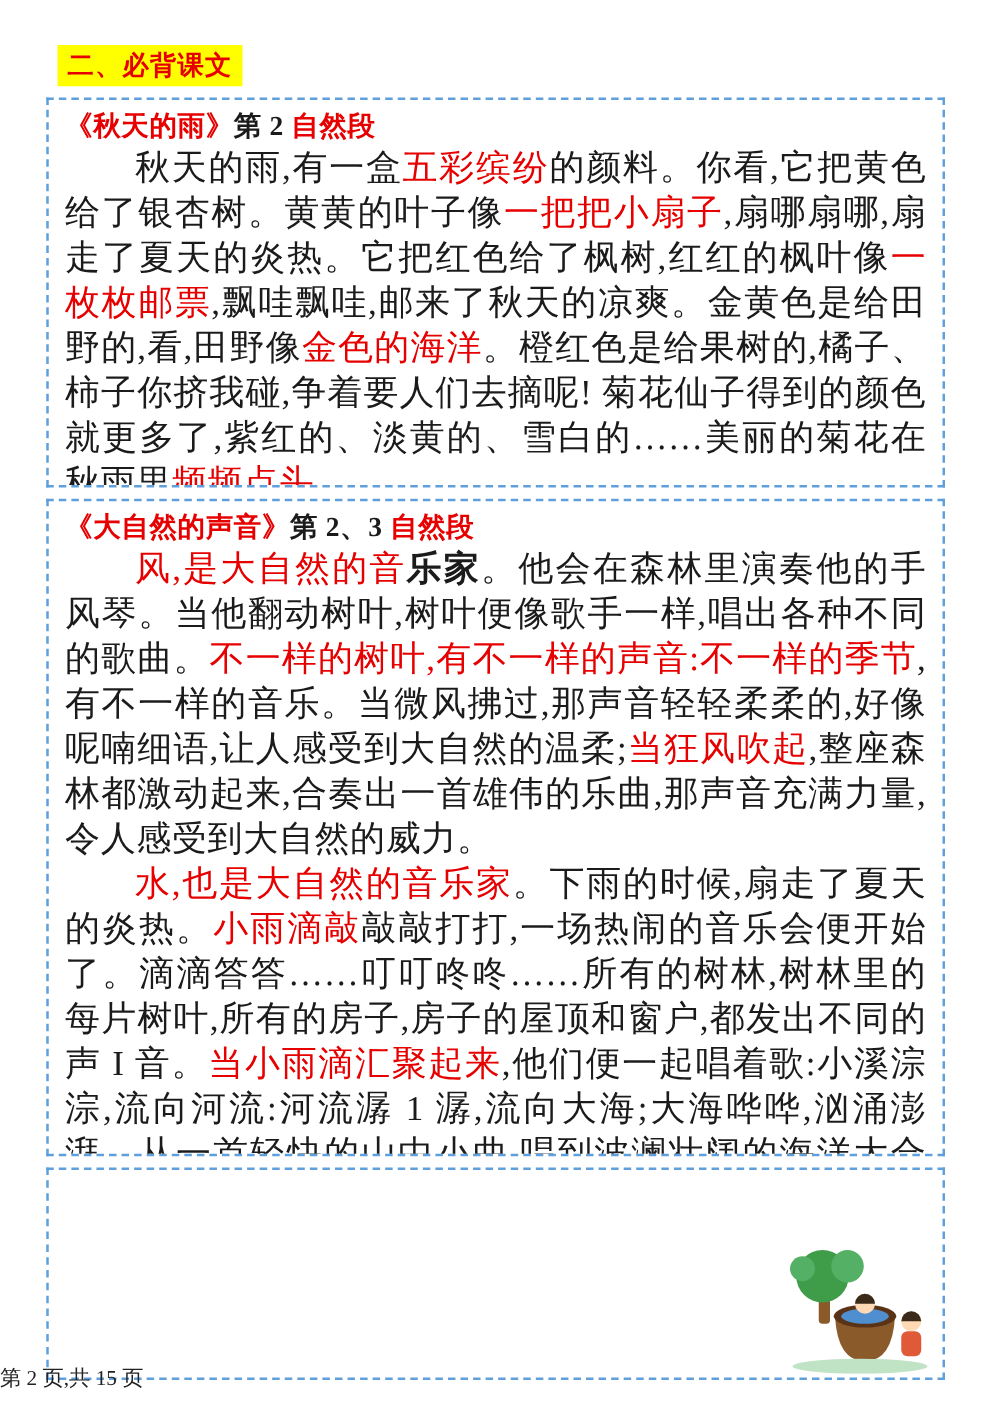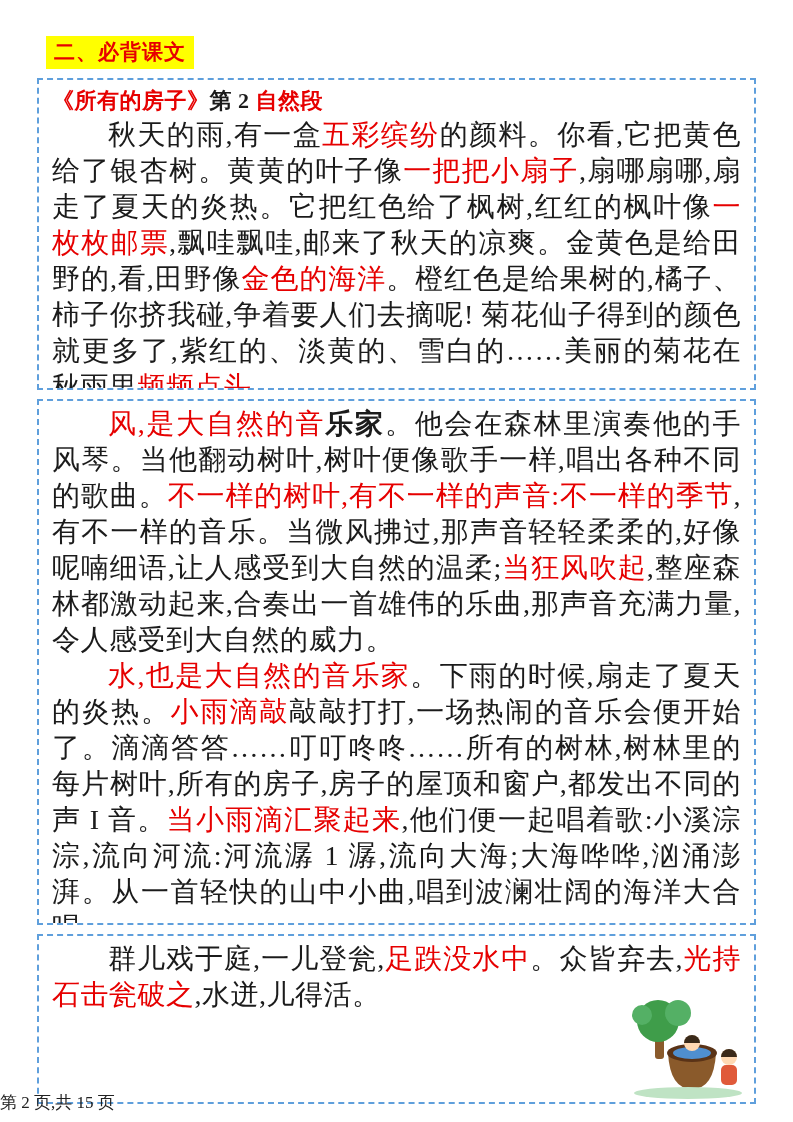--- a/index.html
+++ b/index.html
@@ -77,37 +77,35 @@
 </head>
 <body>
 
 <div class="page">
 
   <div class="badge">二、必背课文</div>
 
   <div class="sections">
 
     <div class="card h1">
-      <div class="sec-title"><span class="run-red">《所有的房子》</span><span class="run-black">第 2 </span><span class="run-red">自然段</span></div>
+      <div class="sec-title"><span class="run-red">《秋天的雨》</span><span class="run-black">第 2 </span><span class="run-red">自然段</span></div>
       <div class="sec-body">
           <p class="para"><span class="run-black">秋天的雨,有一盒</span><span class="run-red">五彩缤纷</span><span class="run-black">的颜料。你看,它把黄色给了银杏树。黄黄的叶子像</span><span class="run-red">一把把小扇子</span><span class="run-black">,扇哪扇哪,扇走了夏天的炎热。它把红色给了枫树,红红的枫叶像</span><span class="run-red">一枚枚邮票</span><span class="run-black">,飘哇飘哇,邮来了秋天的凉爽。金黄色是给田野的,看,田野像</span><span class="run-red">金色的海洋</span><span class="run-black">。橙红色是给果树的,橘子、柿子你挤我碰,争着要人们去摘呢! 菊花仙子得到的颜色就更多了,紫红的、淡黄的、雪白的……美丽的菊花在秋雨里</span><span class="run-red">频频点头</span><span class="run-black">。</span></p>
         </div>
     </div>
 
     <div class="card h2">
+      <div class="sec-title"><span class="run-red">《大自然的声音》</span><span class="run-black">第 2、3 </span><span class="run-red">自然段</span></div>
       <div class="sec-body">
           <p class="para"><span class="run-red">风,是大自然的音</span><span class="run-black b">乐家</span><span class="run-black">。他会在森林里演奏他的手风琴。当他翻动树叶,树叶便像歌手一样,唱出各种不同的歌曲。</span><span class="run-red">不一样的树叶,有不一样的声音:不一样的季节</span><span class="run-black">,有不一样的音乐。当微风拂过,那声音轻轻柔柔的,好像呢喃细语,让人感受到大自然的温柔;</span><span class="run-red">当狂风吹起</span><span class="run-black">,整座森林都激动起来,合奏出一首雄伟的乐曲,那声音充满力量,令人感受到大自然的威力。</span></p>
           <p class="para"><span class="run-red">水,也是大自然的音乐家</span><span class="run-black">。下雨的时候,扇走了夏天的炎热。</span><span class="run-red">小雨滴敲</span><span class="run-black">敲敲打打,一场热闹的音乐会便开始了。滴滴答答……叮叮咚咚……所有的树林,树林里的每片树叶,所有的房子,房子的屋顶和窗户,都发出不同的声 I 音。</span><span class="run-red">当小雨滴汇聚起来</span><span class="run-black">,他们便一起唱着歌:小溪淙淙,流向河流:河流潺 1 潺,流向大海;大海哗哗,汹涌澎湃。从一首轻快的山中小曲,唱到波澜壮阔的海洋大合唱。</span></p>
         </div>
     </div>
 
     <div class="card h3">
-      <div class="sec-body">
-          <p class="para"><span class="run-black">群儿戏于庭,一儿登瓮,</span><span class="run-red">足跌没水中</span><span class="run-black">。众皆弃去,</span><span class="run-red">光持石击瓮破之</span><span class="run-black">,水迸,儿得活。</span></p>
-        </div>
 
       <svg class="illustration" viewBox="0 0 118 104" aria-hidden="true">
 
         <rect x="27" y="40" width="9" height="24" rx="3" fill="#8a5a2b"></rect>
         <circle cx="30" cy="26" r="21" fill="#3f9d4a"></circle>
         <circle cx="50" cy="18" r="13" fill="#54b065"></circle>
         <circle cx="14" cy="20" r="10" fill="#54b065"></circle>
 
         <path d="M40 58 Q42 94 64 94 Q86 94 88 58 Z" fill="#8a5a2b"></path>
         <ellipse cx="64" cy="58" rx="25" ry="9" fill="#5a3317"></ellipse>

